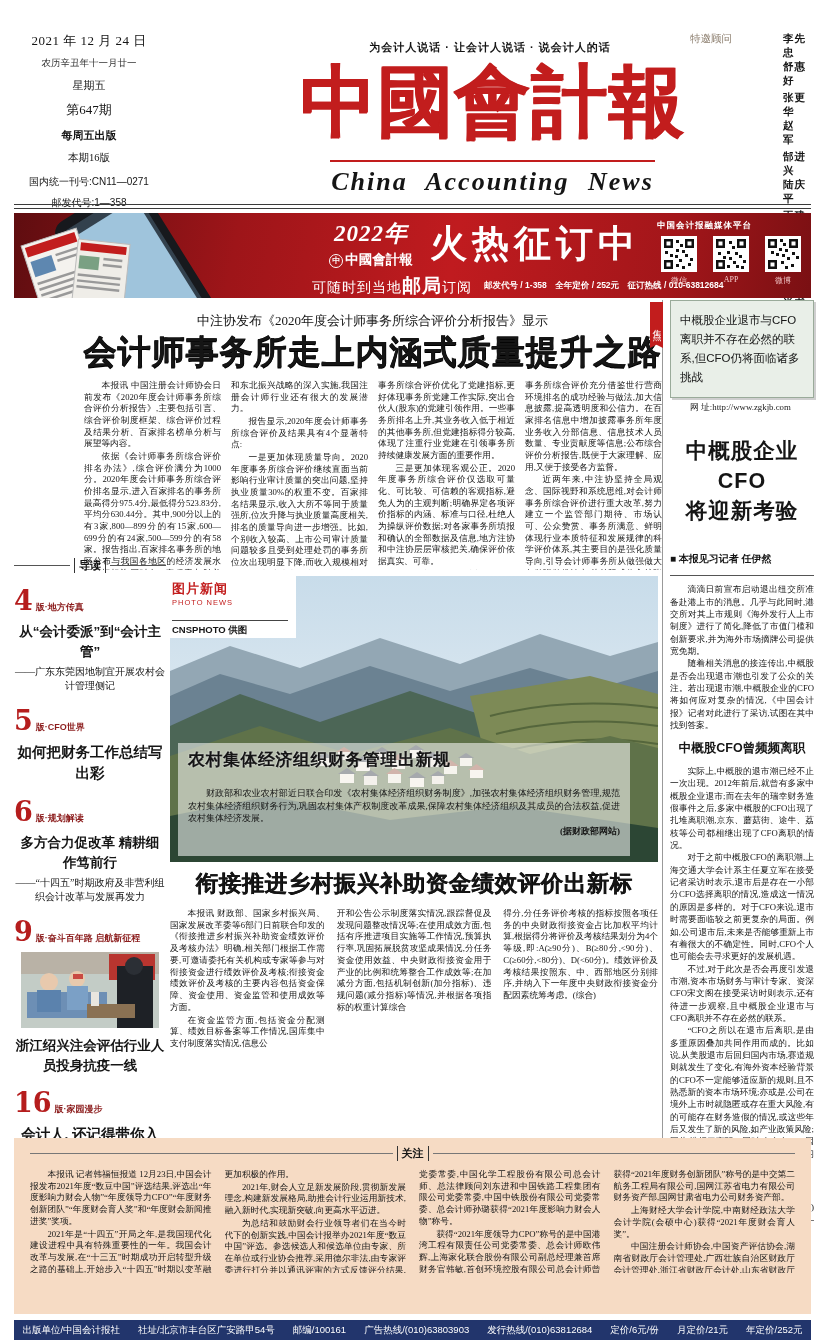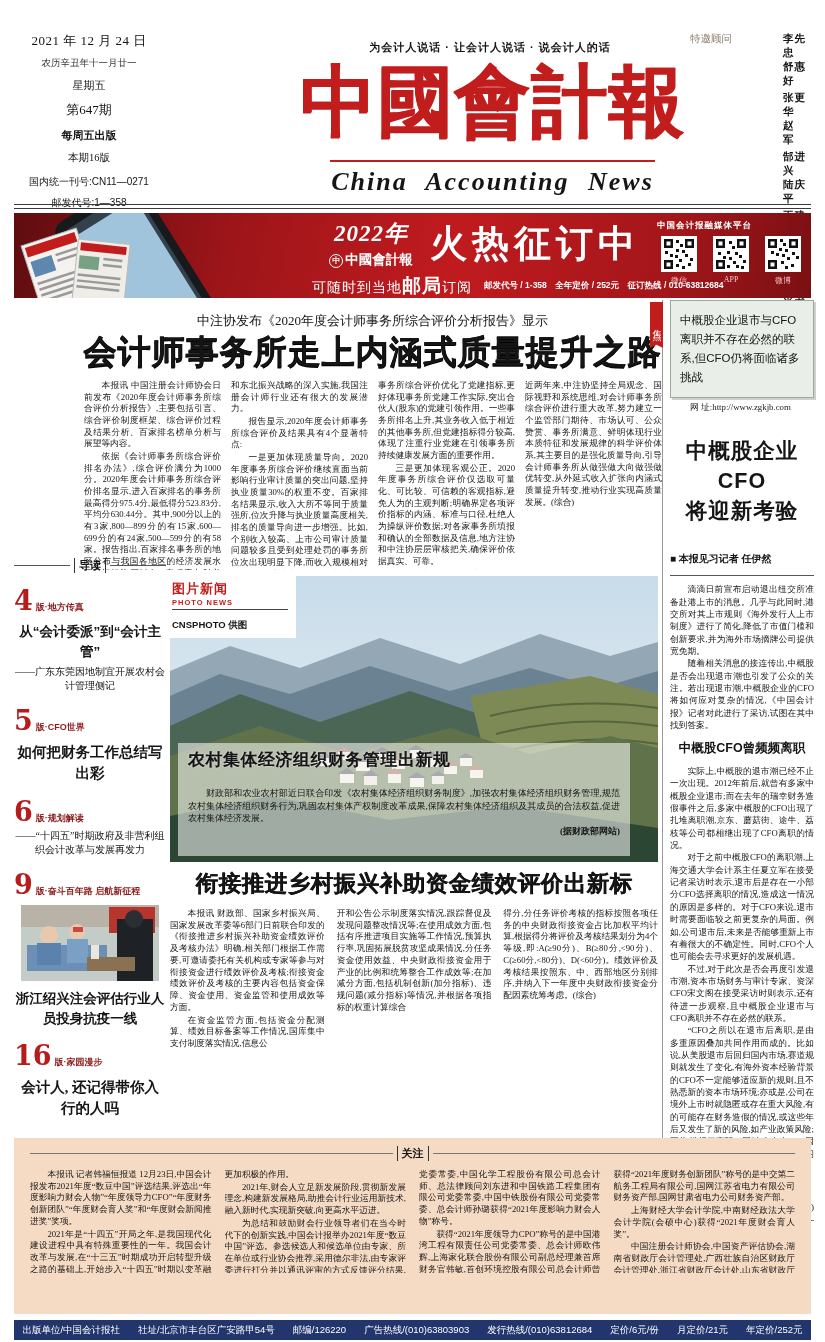--- a/index.html
+++ b/index.html
@@ -79,22 +79,22 @@
   .g-sec{font-size:9px;font-weight:bold;color:#8c1d1d;margin-left:3px;font-family:"Liberation Sans",sans-serif;}
   .g-title{font-size:13.5px;font-weight:bold;text-align:center;margin-top:8px;line-height:1.45;font-family:"Liberation Sans",sans-serif;}
   .g-title.kai{font-family:"Liberation Serif",serif;font-size:14.5px;}
   .g-sub{font-size:10px;text-align:center;margin-top:4px;line-height:1.4;}
   .g-photo{display:block;margin:7px auto 0;}
   
   .photo-block{position:absolute;left:170px;top:576px;width:488px;height:286px;}
   .photo-block>svg{position:absolute;left:0;top:0;}
   .p-label-box{position:absolute;left:0;top:0;width:116px;height:58px;background:#fff;padding:4px 8px 0 2px;}
   .p-label{color:#c21d1d;font-weight:bold;font-size:13px;font-family:"Liberation Sans",sans-serif;letter-spacing:1px;}
-  .p-label-en{color:#c21d1d;font-weight:bold;font-size:7.5px;letter-spacing:1px;font-family:"Liberation Sans",sans-serif;
-              border-bottom:1.5px solid #444;padding-bottom:2px;margin-bottom:9px;}
+  .p-label-en{color:#c21d1d;font-weight:normal;font-size:7.5px;letter-spacing:1px;font-family:"Liberation Sans",sans-serif;
+              border-bottom:1.5px solid #444;padding-bottom:13px;margin-bottom:3px;}
   .p-credit{font-size:9.5px;font-weight:bold;font-family:"Liberation Sans",sans-serif;}
   .p-caption{position:absolute;left:8px;right:28px;bottom:6px;background:rgba(255,255,255,.55);padding:6px 10px 18px;}
   .p-cap-title{font-size:16.5px;font-weight:900;font-family:"Liberation Sans",sans-serif;letter-spacing:1px;
                text-shadow:0 0 2px #fff,.5px 0 0 #000;}
   .p-cap-text{font-size:9px;line-height:1.4;text-align:justify;margin-top:16px;text-indent:2em;}
   .p-cap-src{text-align:right;font-size:9px;font-weight:bold;}
   
   .rural{position:absolute;left:170px;top:868px;width:488px;}
   .rural-hl{text-align:center;font-size:22.5px;font-weight:900;letter-spacing:.5px;text-shadow:.5px 0 0 #000;}
   .rural-cols{margin-top:9px;height:188px;overflow:hidden;font-size:8.7px;line-height:1.35;}
@@ -319,20 +319,21 @@
         <p>和东北振兴战略的深入实施,我国注册会计师行业还有很大的发展潜力。</p>
         <p>报告显示,2020年度会计师事务所综合评价及结果具有4个显著特点:</p>
         <p>一是更加体现质量导向。2020年度事务所综合评价继续直面当前影响行业审计质量的突出问题,坚持执业质量30%的权重不变。百家排名结果显示,收入大所不等同于质量强所,位次升降与执业质量高度相关,排名的质量导向进一步增强。比如,个别收入较高、上市公司审计质量问题较多且受到处理处罚的事务所位次出现明显下降,而收入规模相对较低,但未受过处理处罚的事务所,排名位次出现不同程度的上升。</p>
       </div>
     <div class="col cont">
         <p>事务所综合评价优化了党建指标,更好体现事务所党建工作实际,突出合伙人(股东)的党建引领作用。一些事务所排名上升,其业务收入低于相近的其他事务所,但党建指标得分较高,体现了注重行业党建在引领事务所持续健康发展方面的重要作用。</p>
         <p>三是更加体现客观公正。2020年度事务所综合评价仅选取可量化、可比较、可信赖的客观指标,避免人为的主观判断;明确界定各项评价指标的内涵、标准与口径,杜绝人为操纵评价数据;对各家事务所填报和确认的全部数据及信息,地方注协和中注协层层审核把关,确保评价依据真实、可靠。</p>
         <p>四是更加体现公开透明。2020年度</p>
       </div>
     <div class="col cont">
+        <p>事务所综合评价充分借鉴世行营商环境排名的成功经验与做法,加大信息披露,提高透明度和公信力。在百家排名信息中增加披露事务所年度业务收入分部信息、信息技术人员数量、专业贡献度等信息;公布综合评价分析报告,既便于大家理解、应用,又便于接受各方监督。</p>
         <p>近两年来,中注协坚持全局观念、国际视野和系统思维,对会计师事务所综合评价进行重大改革,努力建立一个监管部门期待、市场认可、公众赞赏、事务所满意、鲜明体现行业本质特征和发展规律的科学评价体系,其主要目的是强化质量导向,引导会计师事务所从做强做大向做强做优转变,从外延式收入扩张向内涵式质量提升转变,推动行业实现高质量发展。(综合)</p>
       </div>
   </div>
 
   <div class="guide">
     <div class="sec-label">
         <span>导读</span>
       </div>
 
     <div class="g-item">
@@ -350,20 +351,21 @@
         <span class="g-sec">版·CFO世界</span>
       </div>
       <div class="g-title kai">如何把财务工作总结写出彩</div>
     </div>
 
     <div class="g-item">
       <div class="g-num-row">
         <span class="g-num">6</span>
         <span class="g-sec">版·规划解读</span>
       </div>
+      <div class="g-title">多方合力促改革 精耕细作笃前行</div>
       <div class="g-sub">——“十四五”时期政府及非营利组织会计改革与发展再发力</div>
     </div>
 
     <div class="g-item">
       <div class="g-num-row">
         <span class="g-num">9</span>
         <span class="g-sec">版·奋斗百年路 启航新征程</span>
       </div>
       <svg class="g-photo" width="138" height="76" viewBox="0 0 138 76">
         <rect width="138" height="76" fill="#c3ccc6"></rect>
@@ -520,21 +522,21 @@
           <p>上海财经大学会计学院,中南财经政法大学会计学院(会硕中心)获得“2021年度财会育人奖”。</p>
           <p>中国注册会计师协会,中国资产评估协会,湖南省财政厅会计管理处,广西壮族自治区财政厅会计管理处,浙江省财政厅会计处,山东省财政厅会计处,北京注册会计师协会,广东省注协会计师协会获得“2021年度财会新闻推进奖”。</p>
         </div>
     </div>
   </div>
 
   <div class="footer-bar">
 
   <span>出版单位/中国会计报社</span>
       <span>社址/北京市丰台区广安路甲54号</span>
-      <span>邮编/126220</span>
+      <span>邮编/100161</span>
       <span>广告热线/(010)63803903</span>
       <span>发行热线/(010)63812684</span>
       <span>定价/6元/份</span>
       <span>月定价/21元</span>
       <span>年定价/252元</span>
     </div>
 
 </div>
 
 </body></html>

